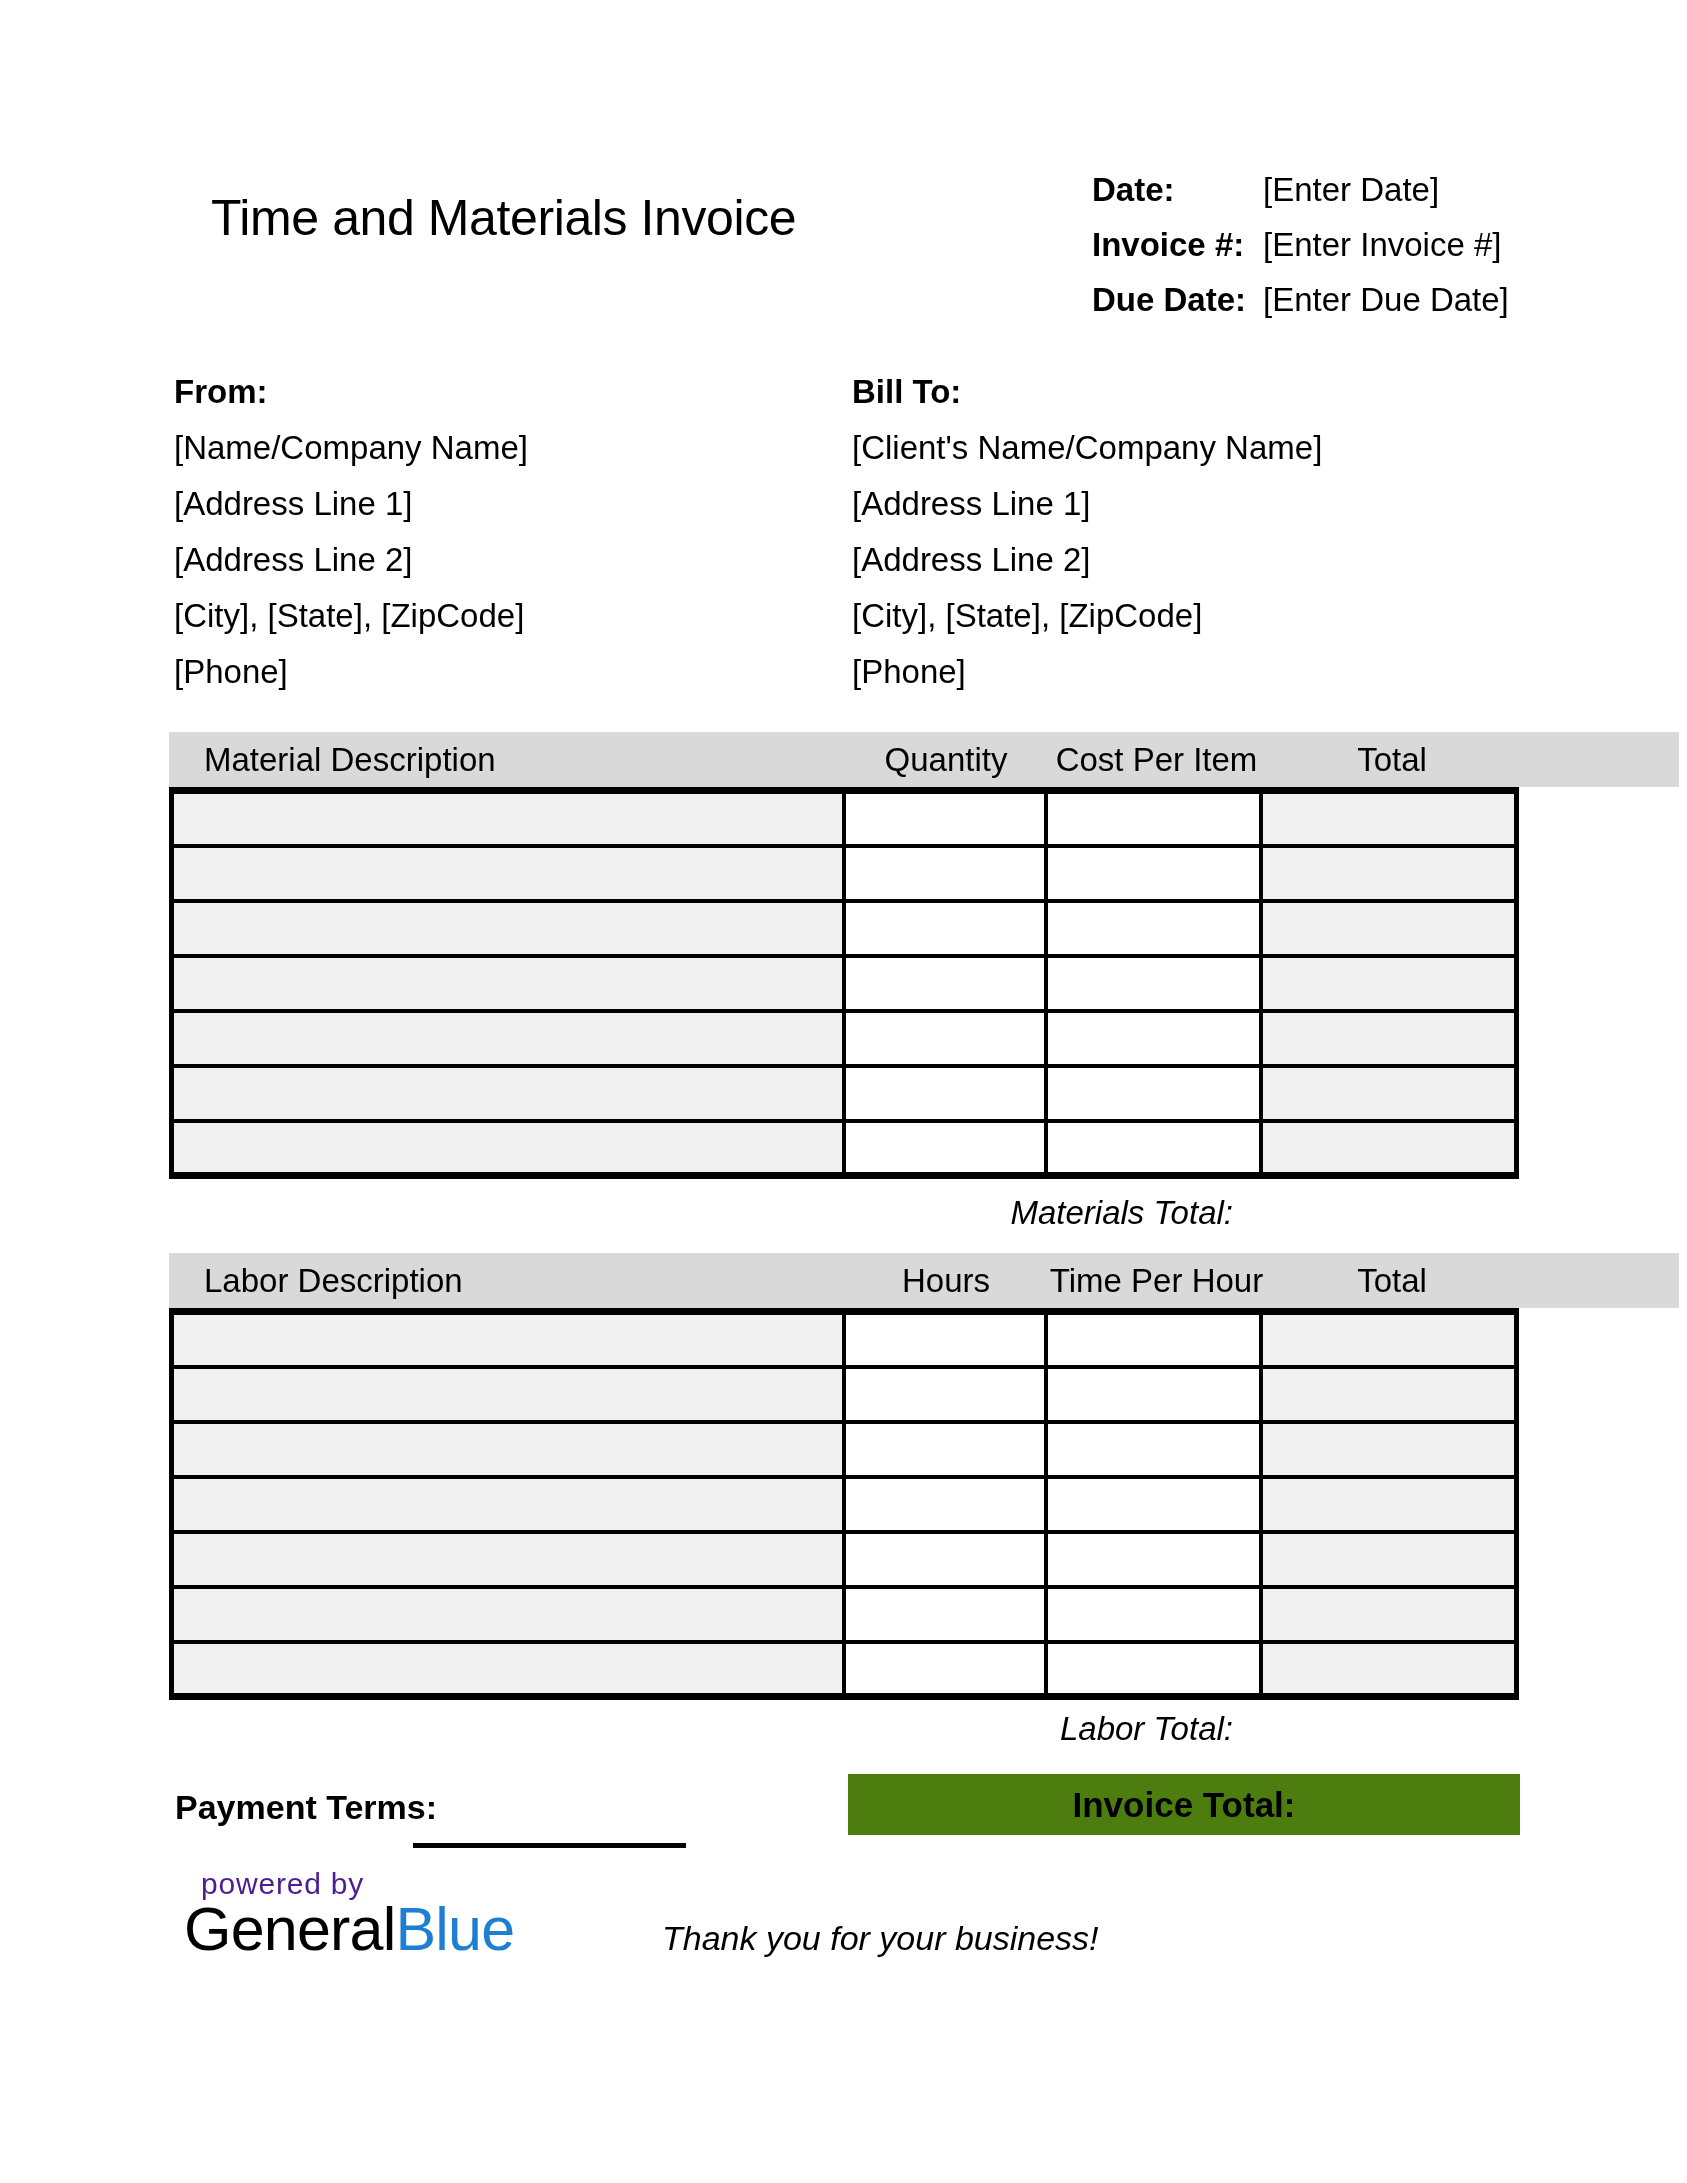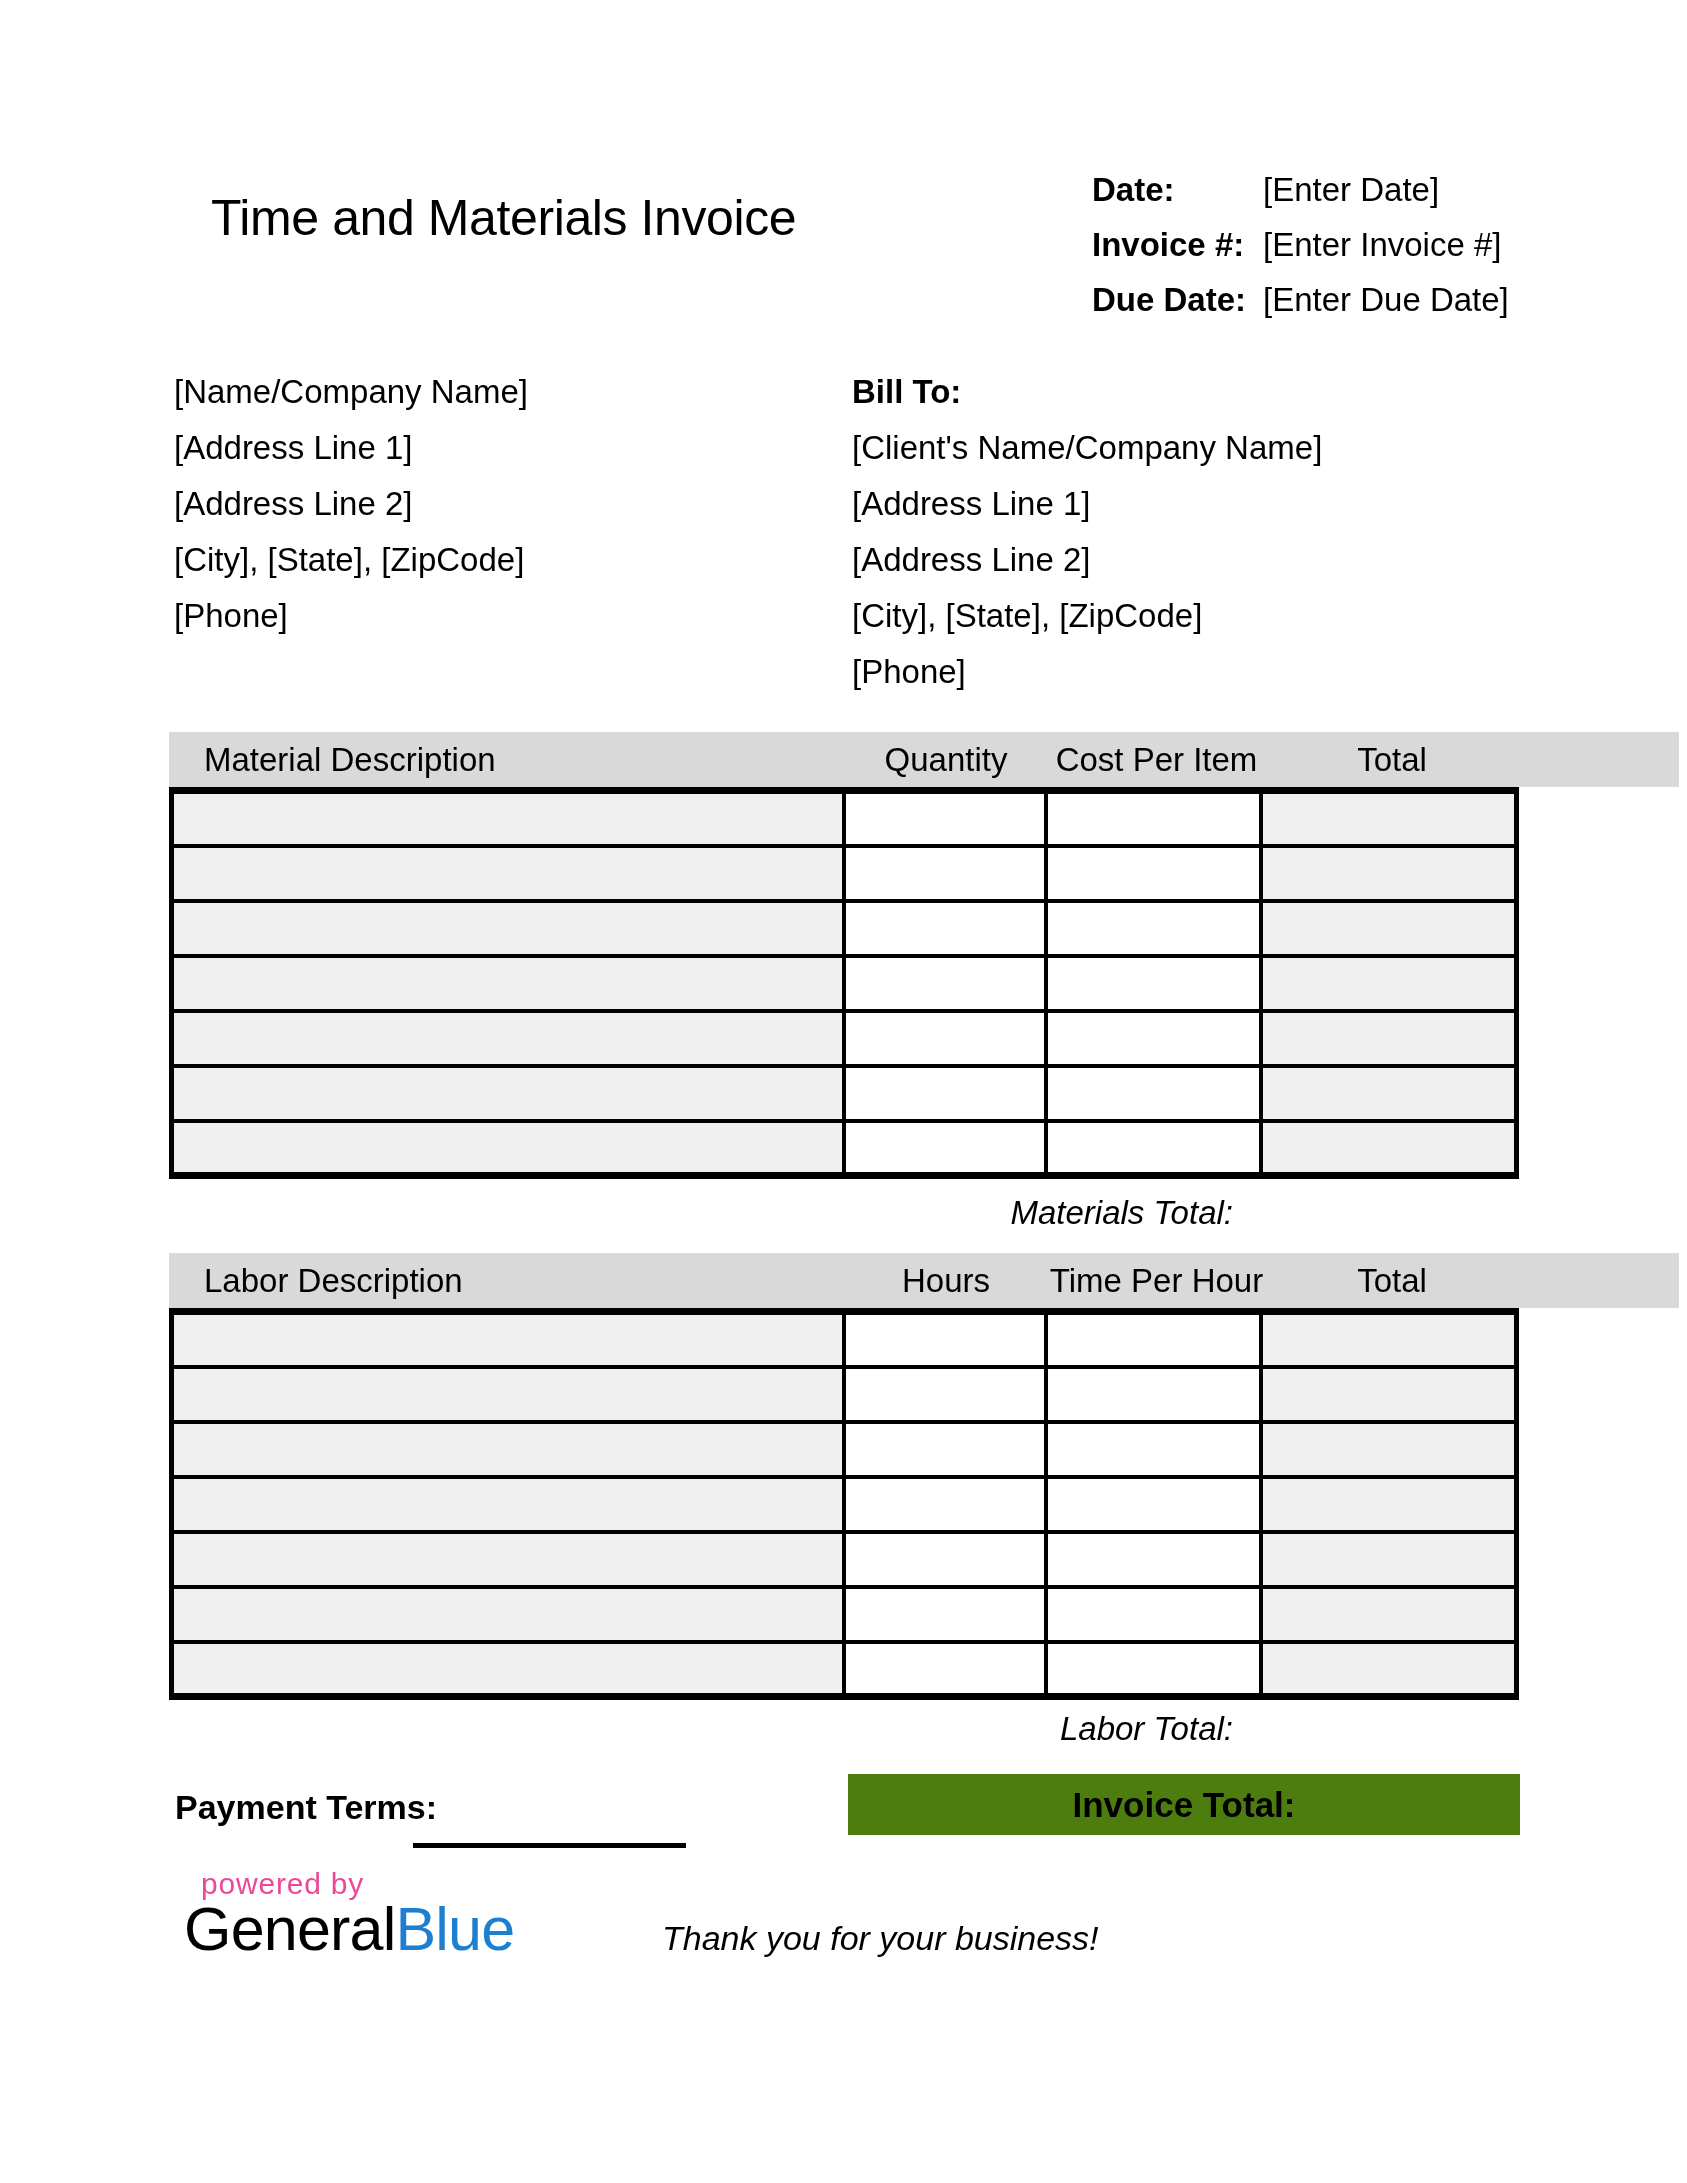--- a/index.html
+++ b/index.html
@@ -67,21 +67,21 @@
   }
   .payment-line { left: 413px; top: 1843px; width: 273px; height: 5px; background: #000; }
   .invoice-box {
     left: 848px; top: 1774px; width: 672px; height: 61px;
     background: #4d7c0f;
     display: flex; align-items: center; justify-content: center;
   }
   .invoice-label { font-size: 35px; font-weight: 700; }
 
   
-  .powered { left: 201px; top: 1867px; font-size: 30px; color: #ec4899; letter-spacing: 0.8px; }
+  .powered { left: 201px; top: 1867px; font-size: 30px; color: #4c1d95; letter-spacing: 0.8px; }
   .logo { left: 184px; top: 1894px; font-size: 61px; letter-spacing: -0.8px; }
   .logo-general { color: #000000; }
   .logo-blue { color: #1e7fd2; }
   .thanks { left: 662px; top: 1919px; font-size: 34px; font-style: italic; }
 </style>
 </head>
 <body>
 
 <h1 class="abs title">Time and Materials Invoice</h1>
 
@@ -94,20 +94,21 @@
     <span class="meta-label">Invoice #:</span>
     <span class="meta-value">[Enter Invoice #]</span>
   </div>
   <div class="meta-row">
     <span class="meta-label">Due Date:</span>
     <span class="meta-value">[Enter Due Date]</span>
   </div>
 </div>
 
 <div class="abs party from">
+  <div class="party-line party-heading">From:</div>
   <div class="party-line">[Name/Company Name]</div>
   <div class="party-line">[Address Line 1]</div>
   <div class="party-line">[Address Line 2]</div>
   <div class="party-line">[City], [State], [ZipCode]</div>
   <div class="party-line">[Phone]</div>
 </div>
 
 <div class="abs party billto">
   <div class="party-line party-heading">Bill To:</div>
   <div class="party-line">[Client's Name/Company Name]</div>

